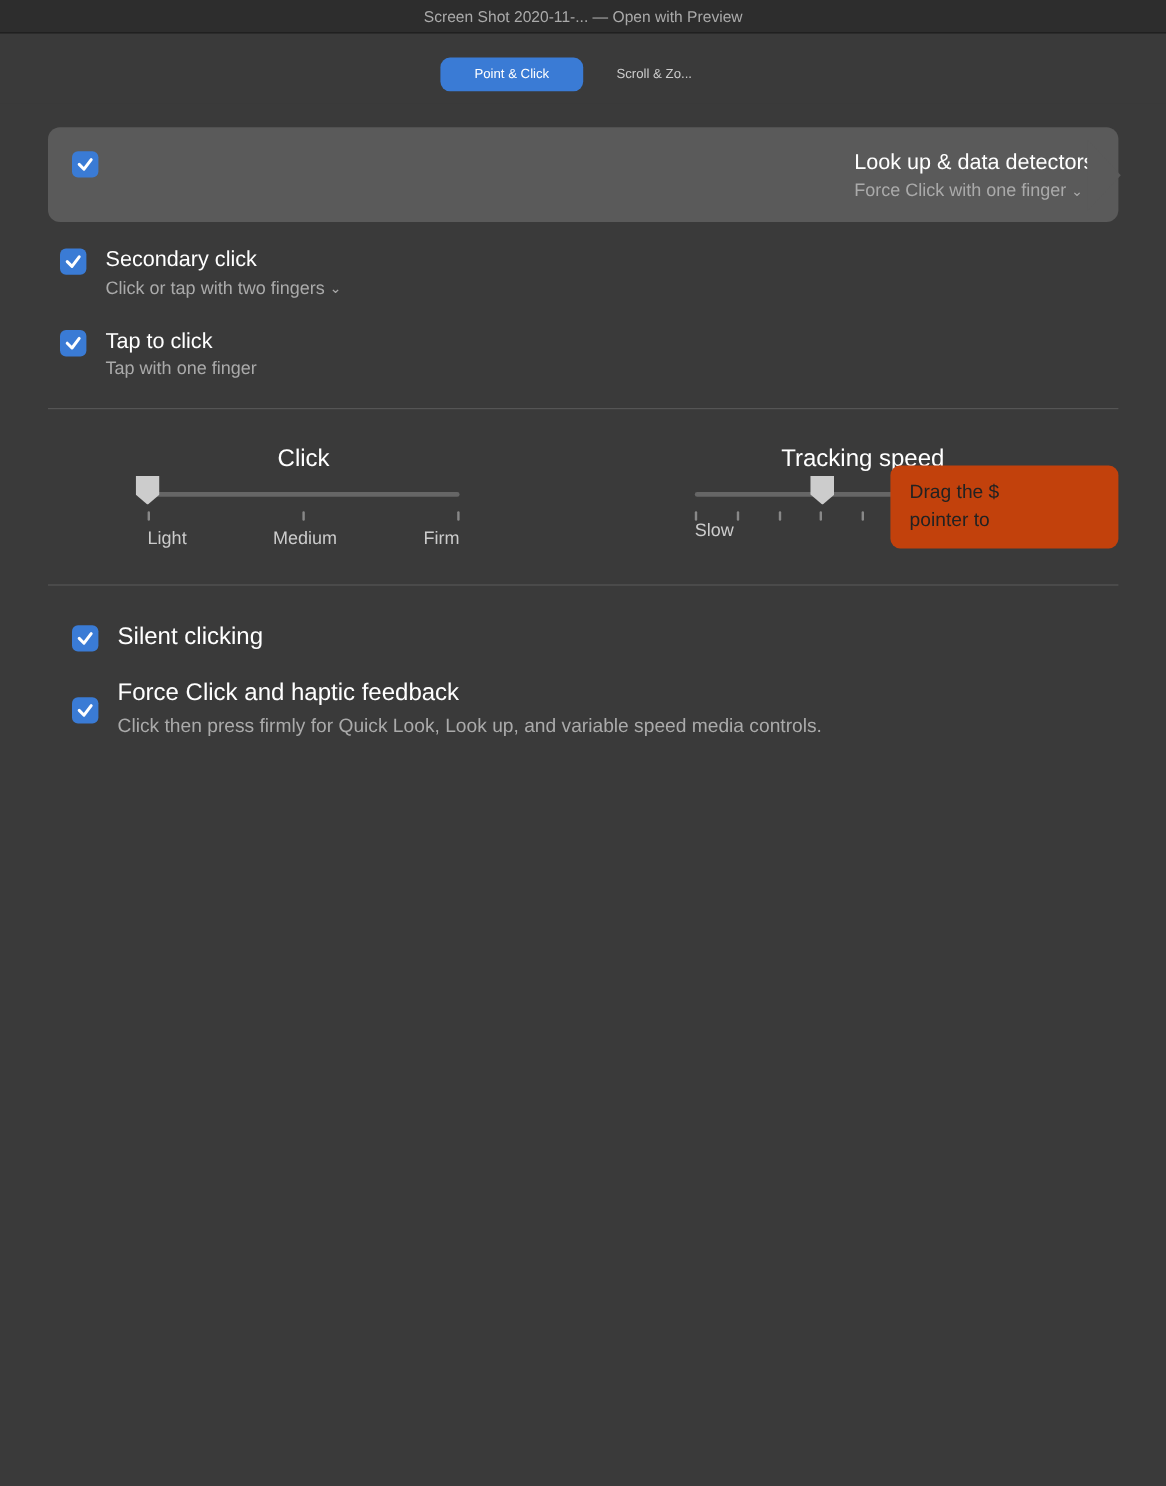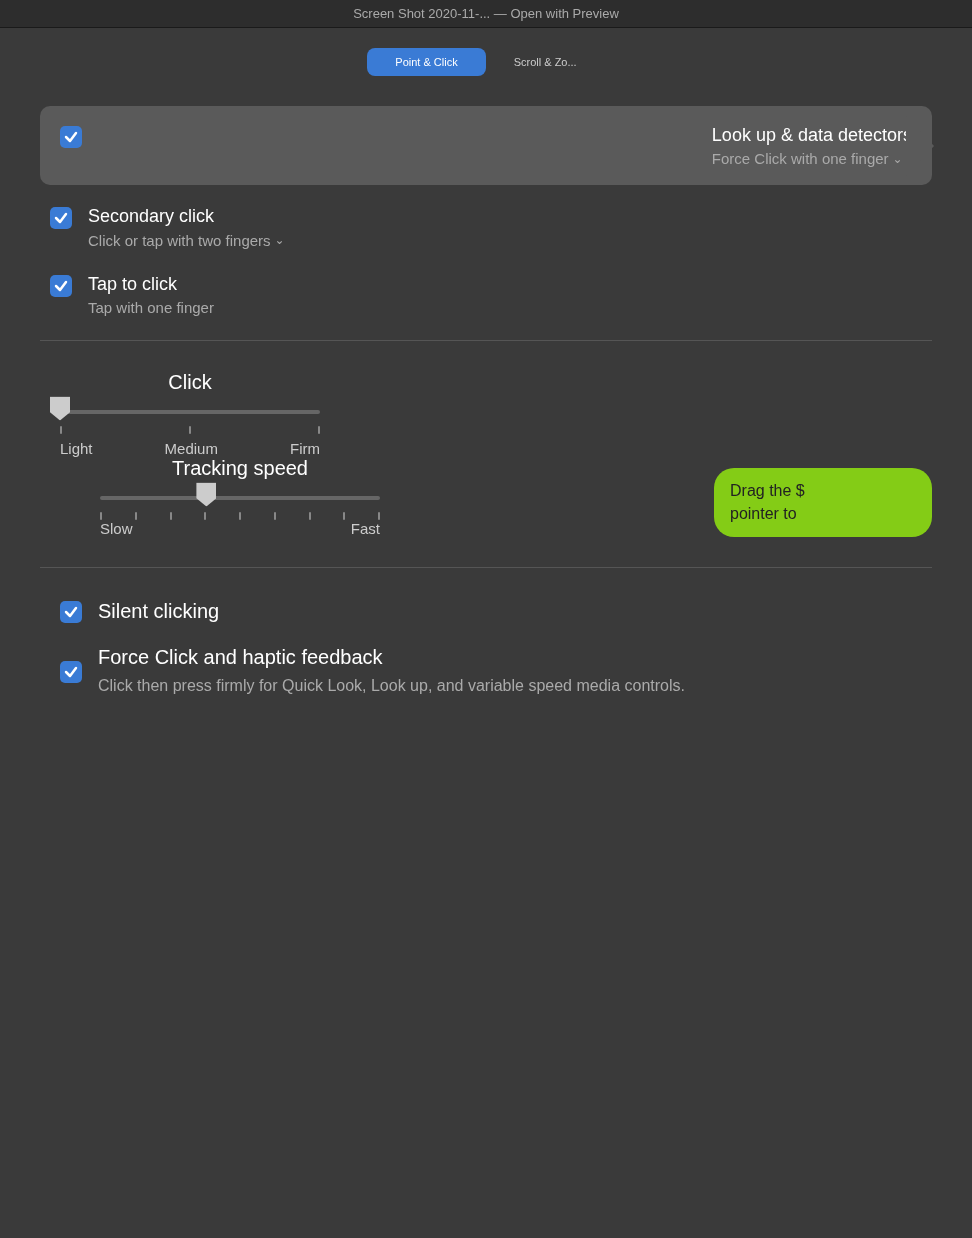--- a/index.html
+++ b/index.html
@@ -139,21 +139,20 @@
       border-top: 1px solid #555555;
       margin: 20px 0;
     }
 
     .sliders-section {
       display: flex;
       justify-content: space-around;
       align-items: flex-start;
       padding: 10px 20px;
       margin-bottom: 10px;
-      flex-direction: column;
     }
 
     .slider-group {
       display: flex;
       flex-direction: column;
       align-items: center;
       flex: 1;
     }
 
     .slider-label-main {
@@ -229,27 +228,27 @@
       justify-content: space-between;
       width: 100%;
       margin-top: 0;
     }
 
     
     .tooltip {
       position: absolute;
       right: 0;
       bottom: -80px;
-      background: #84cc16;
+      background: #c2410c;
       color: #222222;
       font-size: 16px;
       font-weight: 500;
       padding: 12px 16px;
-      border-radius: 20px;
-      width: 218px;
+      border-radius: 8px;
+      width: 190px;
       line-height: 1.4;
       z-index: 10;
     }
 
     .sliders-wrapper {
       position: relative;
     }
 
     .bottom-settings {
       padding: 10px 20px;

